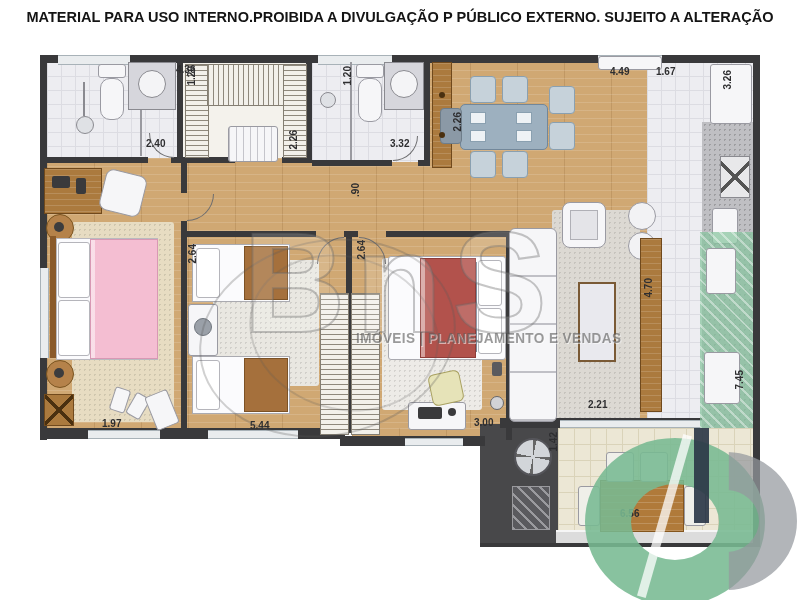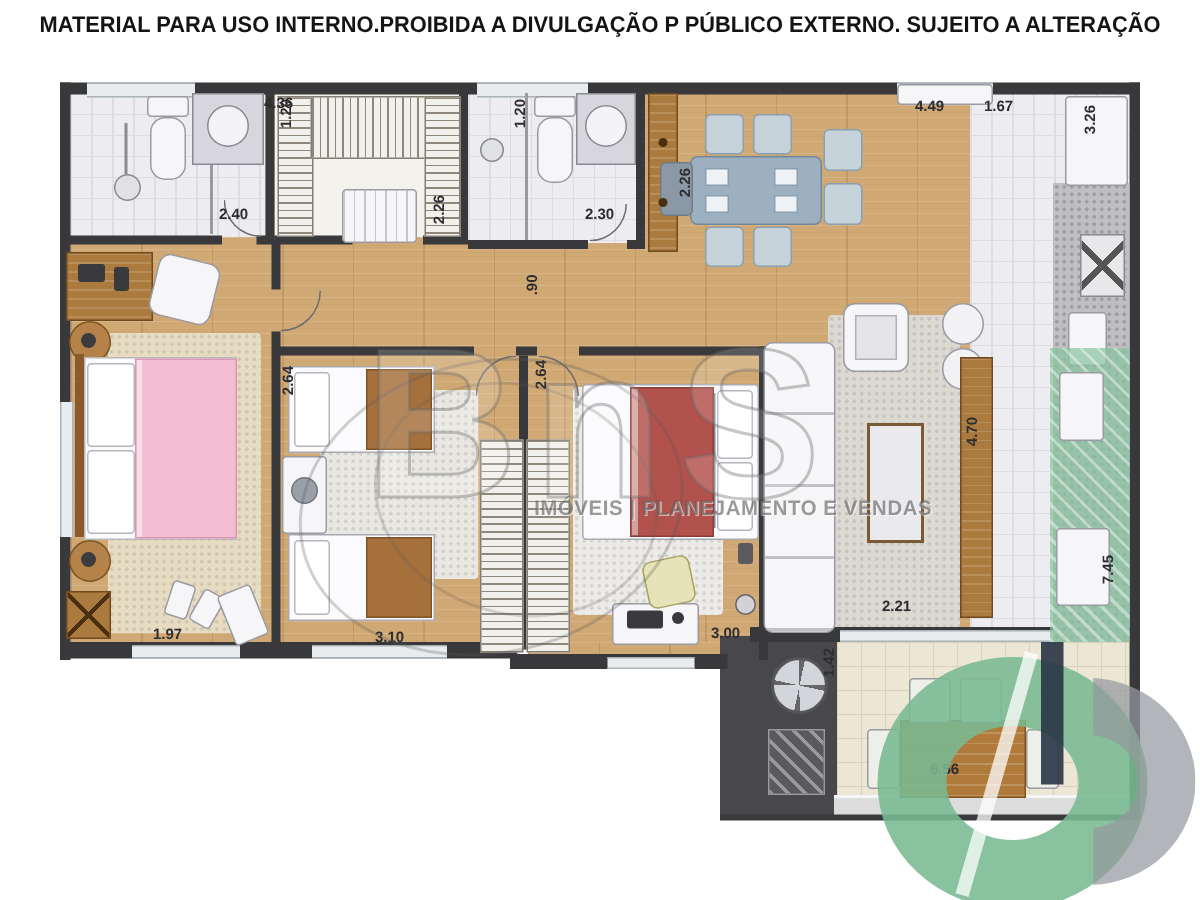--- a/index.html
+++ b/index.html
@@ -216,29 +216,29 @@
   <div class="furnw" style="left:640px;top:452px;width:26px;height:28px;background:#efefe9;"></div>
   <div class="furnw" style="left:578px;top:486px;width:20px;height:38px;background:#efefe9;"></div>
   <div class="furnw" style="left:684px;top:486px;width:20px;height:38px;background:#efefe9;"></div>
   <div class="abs" style="left:556px;top:530px;width:197px;height:12px;background:#dcdcdc;border-top:2px solid #f6f6f6;border-bottom:1px solid #aaa;z-index:6;"></div>
   <div class="wall" style="left:480px;top:543px;width:280px;height:4px;"></div>
 
   <span class="lbl" style="left:146px;top:138px;">2.40</span>
   <span class="vlbl" style="left:186px;top:66px;">1.20</span>
   <span class="lbl" style="left:176px;top:64px;">4.36</span>
   <span class="vlbl" style="left:288px;top:130px;">2.26</span>
-  <span class="lbl" style="left:390px;top:138px;">2.30</span>
+  <span class="lbl" style="left:390px;top:138px;">3.32</span>
   <span class="vlbl" style="left:342px;top:66px;">1.20</span>
   <span class="vlbl" style="left:452px;top:112px;">2.26</span>
   <span class="lbl" style="left:610px;top:66px;">4.49</span>
   <span class="lbl" style="left:656px;top:66px;">1.67</span>
   <span class="vlbl" style="left:722px;top:70px;">3.26</span>
   <span class="vlbl" style="left:350px;top:183px;">.90</span>
   <span class="lbl" style="left:102px;top:418px;">1.97</span>
-  <span class="lbl" style="left:250px;top:420px;">3.10</span>
+  <span class="lbl" style="left:250px;top:420px;">5.44</span>
   <span class="vlbl" style="left:187px;top:244px;">2.64</span>
   <span class="lbl" style="left:474px;top:417px;">3.00</span>
   <span class="vlbl" style="left:356px;top:240px;">2.64</span>
   <span class="lbl" style="left:588px;top:399px;">2.21</span>
   <span class="vlbl" style="left:643px;top:278px;">4.70</span>
   <span class="vlbl" style="left:734px;top:370px;">7.45</span>
   <span class="vlbl" style="left:548px;top:432px;">1.42</span>
   <span class="lbl" style="left:620px;top:508px;">6.56</span>
 
   <div class="swirl" style="left:198px;top:240px;width:255px;height:192px;transform:rotate(-12deg);"></div>

